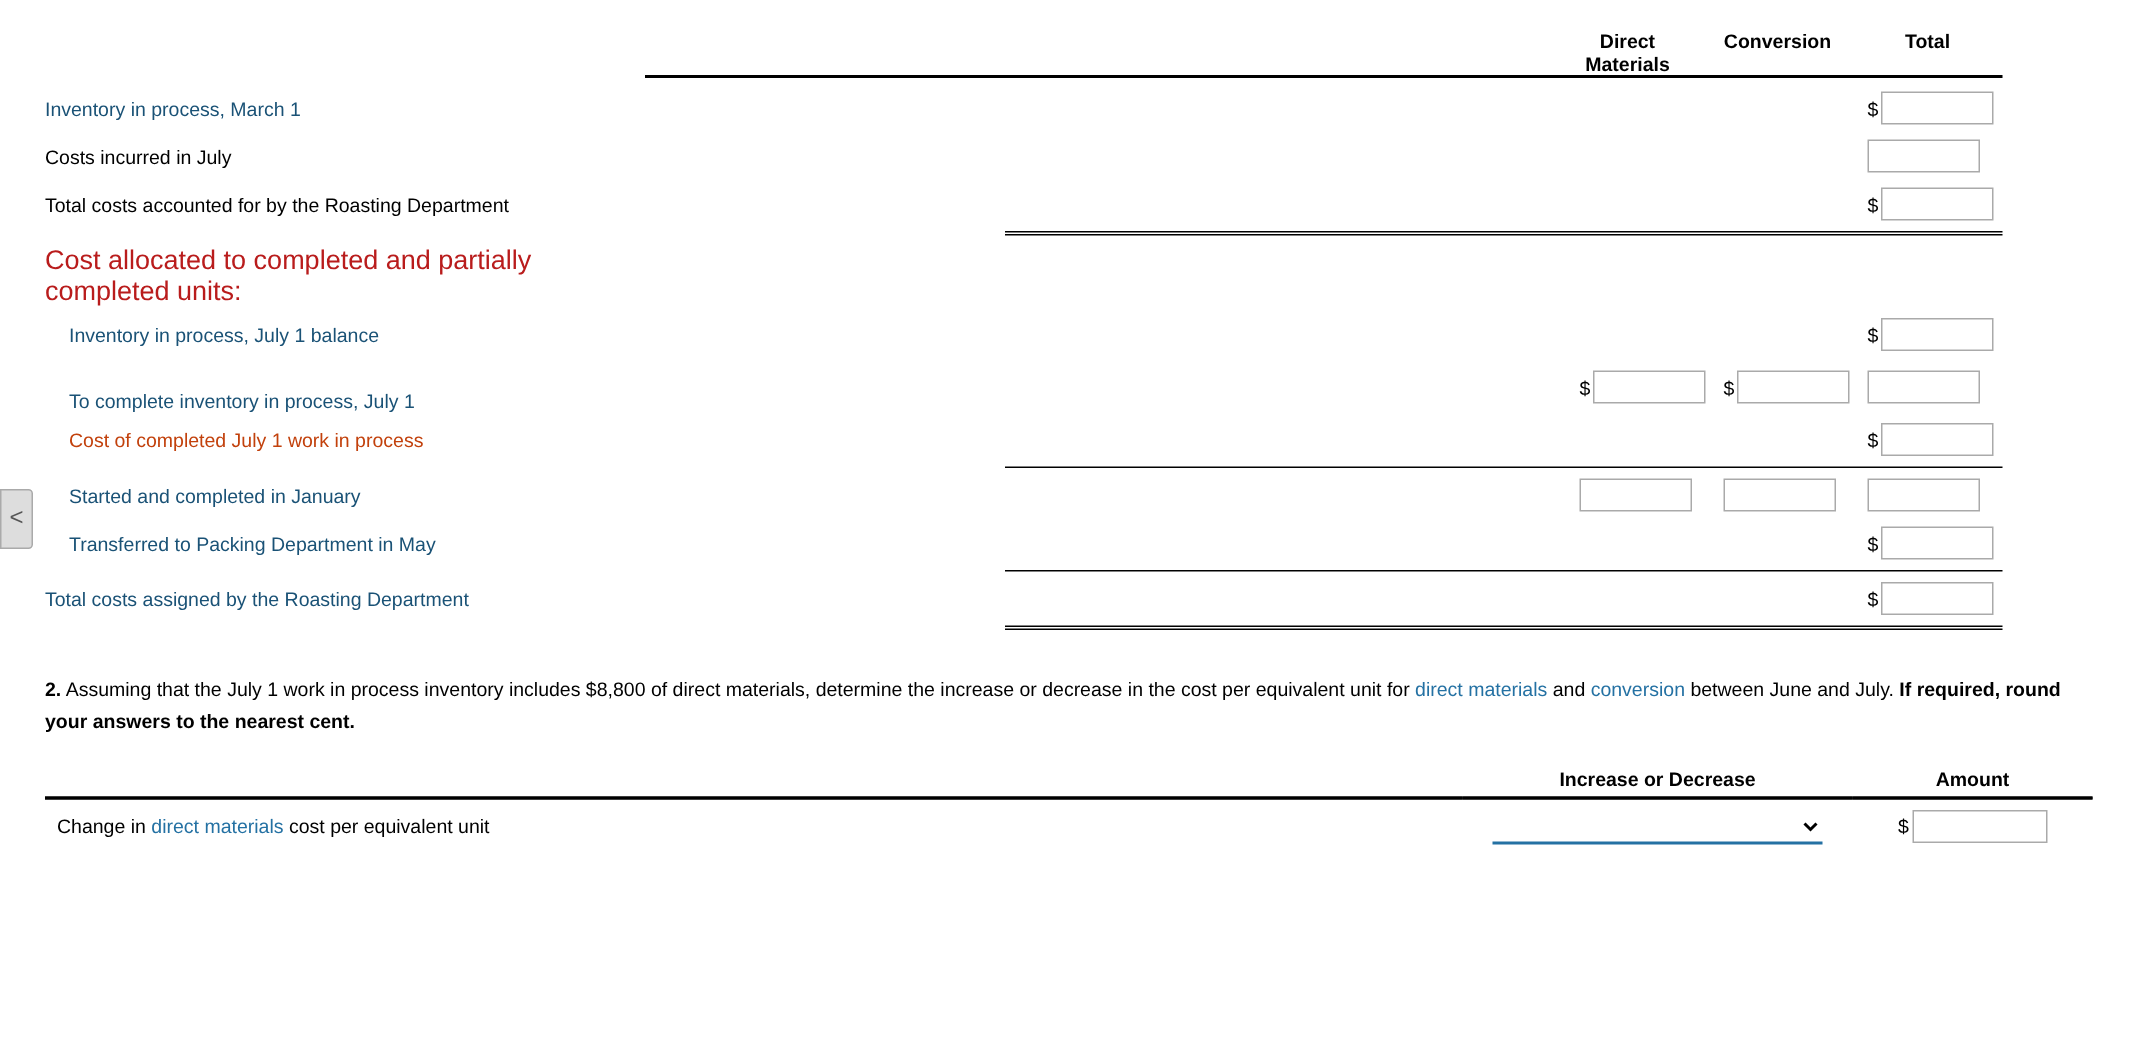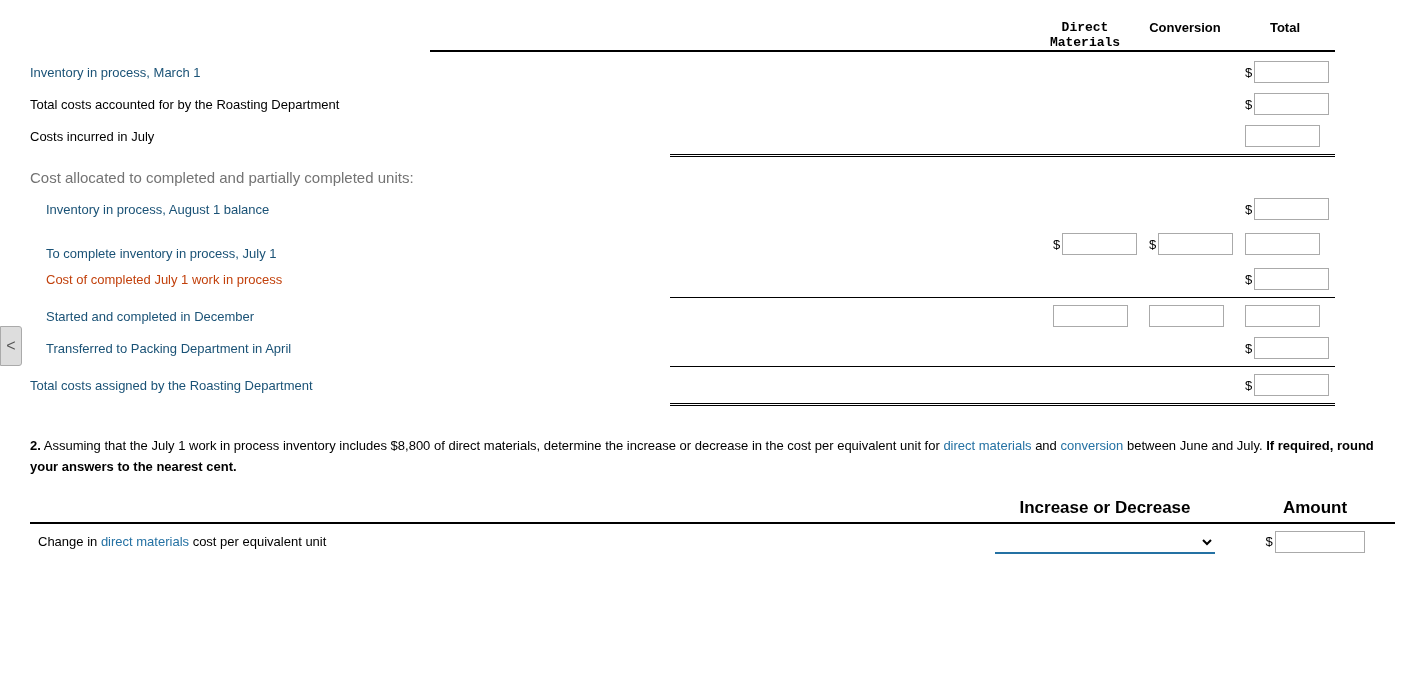--- a/index.html
+++ b/index.html
@@ -21,21 +21,21 @@
       justify-content: flex-end;
       margin-bottom: 0;
       padding-right: 60px;
       margin-left: 400px;
     }
     .col-header {
       text-align: center;
       font-weight: bold;
       font-size: 13px;
     }
-    .col-dm { width: 100px; font-family: Liberation Mono, monospace; }
+    .col-dm { width: 100px; }
     .col-conv { width: 100px; }
     .col-total { width: 100px; }
 
     .header-underline {
       border-bottom: 2px solid #000;
       margin-left: 400px;
       margin-right: 60px;
       margin-bottom: 6px;
     }
 
@@ -45,21 +45,21 @@
       align-items: center;
       margin-bottom: 4px;
       min-height: 28px;
     }
     .row-label {
       flex: 0 0 400px;
       font-size: 13px;
     }
     .row-label.blue { color: #1a5276; }
     .row-label.blue-link { color: #c2410c; }
-    .row-label.section-header { color: #737373; font-size: 15px; }
+    .row-label.section-header { color: #b91c1c; font-size: 18px; }
 
     .row-inputs {
       display: flex;
       align-items: center;
       gap: 6px;
       flex: 1;
       justify-content: flex-end;
       padding-right: 60px;
     }
 
@@ -110,21 +110,21 @@
     }
     .section2-text strong { font-weight: bold; }
     .section2-text .blue-inline { color: #2471a3; }
 
     .table2 {
       width: 100%;
       border-collapse: collapse;
     }
     .table2 thead tr th {
       font-weight: bold;
-      font-size: 17px;
+      font-size: 13px;
       padding: 4px 8px;
       border-bottom: 2px solid #000;
     }
     .table2 thead tr th.th-iod {
       text-align: center;
       width: 260px;
     }
     .table2 thead tr th.th-amount {
       text-align: center;
       width: 160px;
@@ -218,49 +218,49 @@
     <div class="row-inputs">
       <div class="input-spacer"></div>
       <div class="input-spacer"></div>
       <div class="input-cell with-dollar">
         <input type="text" style="">
       </div>
     </div>
   </div>
 
   <div class="cost-row">
+    <div class="row-label">Costs incurred in July</div>
+    <div class="row-inputs">
+      <div class="input-spacer"></div>
+      <div class="input-spacer"></div>
+      <div class="input-cell">
+        <input type="text" style="">
+      </div>
+    </div>
+  </div>
+
+  <div class="cost-row">
     <div class="row-label">Total costs accounted for by the Roasting Department</div>
     <div class="row-inputs">
       <div class="input-spacer"></div>
       <div class="input-spacer"></div>
       <div class="input-cell with-dollar">
-        <input type="text" style="">
-      </div>
-    </div>
-  </div>
-
-  <div class="cost-row">
-    <div class="row-label">Costs incurred in July</div>
-    <div class="row-inputs">
-      <div class="input-spacer"></div>
-      <div class="input-spacer"></div>
-      <div class="input-cell">
         <input type="text" style="">
       </div>
     </div>
   </div>
   <div class="double-underline"></div>
 
   <div class="cost-row">
     <div class="row-label section-header">Cost allocated to completed and partially completed units:</div>
     <div class="row-inputs"></div>
   </div>
 
   <div class="cost-row">
-    <div class="row-label blue" style="padding-left:16px;">Inventory in process, August 1 balance</div>
+    <div class="row-label blue" style="padding-left:16px;">Inventory in process, July 1 balance</div>
     <div class="row-inputs">
       <div class="input-spacer"></div>
       <div class="input-spacer"></div>
       <div class="input-cell with-dollar">
         <input type="text" style="">
       </div>
     </div>
   </div>
 
   <div class="cost-row">
@@ -285,36 +285,36 @@
       <div class="input-spacer"></div>
       <div class="input-cell with-dollar">
         <input type="text" style="">
       </div>
     </div>
   </div>
 
   <div class="single-underline-right"></div>
 
   <div class="cost-row">
-    <div class="row-label blue" style="padding-left:16px;">Started and completed in December</div>
-    <div class="row-inputs">
-      <div class="input-cell">
-        <input type="text" style="">
-      </div>
-      <div class="input-cell">
-        <input type="text" style="">
-      </div>
-      <div class="input-cell">
-        <input type="text" style="">
-      </div>
-    </div>
-  </div>
-
-  <div class="cost-row">
-    <div class="row-label blue" style="padding-left:16px;">Transferred to Packing Department in April</div>
+    <div class="row-label blue" style="padding-left:16px;">Started and completed in January</div>
+    <div class="row-inputs">
+      <div class="input-cell">
+        <input type="text" style="">
+      </div>
+      <div class="input-cell">
+        <input type="text" style="">
+      </div>
+      <div class="input-cell">
+        <input type="text" style="">
+      </div>
+    </div>
+  </div>
+
+  <div class="cost-row">
+    <div class="row-label blue" style="padding-left:16px;">Transferred to Packing Department in May</div>
     <div class="row-inputs">
       <div class="input-spacer"></div>
       <div class="input-spacer"></div>
       <div class="input-cell with-dollar">
         <input type="text" style="">
       </div>
     </div>
   </div>
 
   <div class="single-underline-right"></div>

